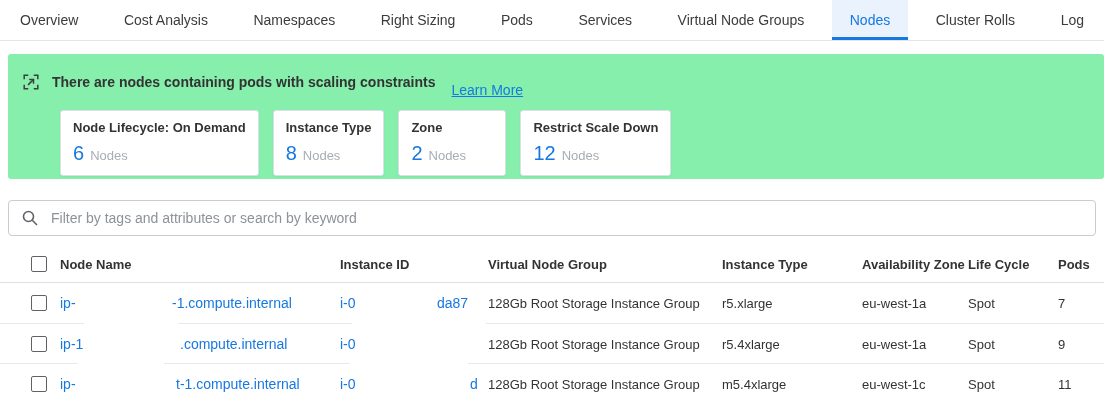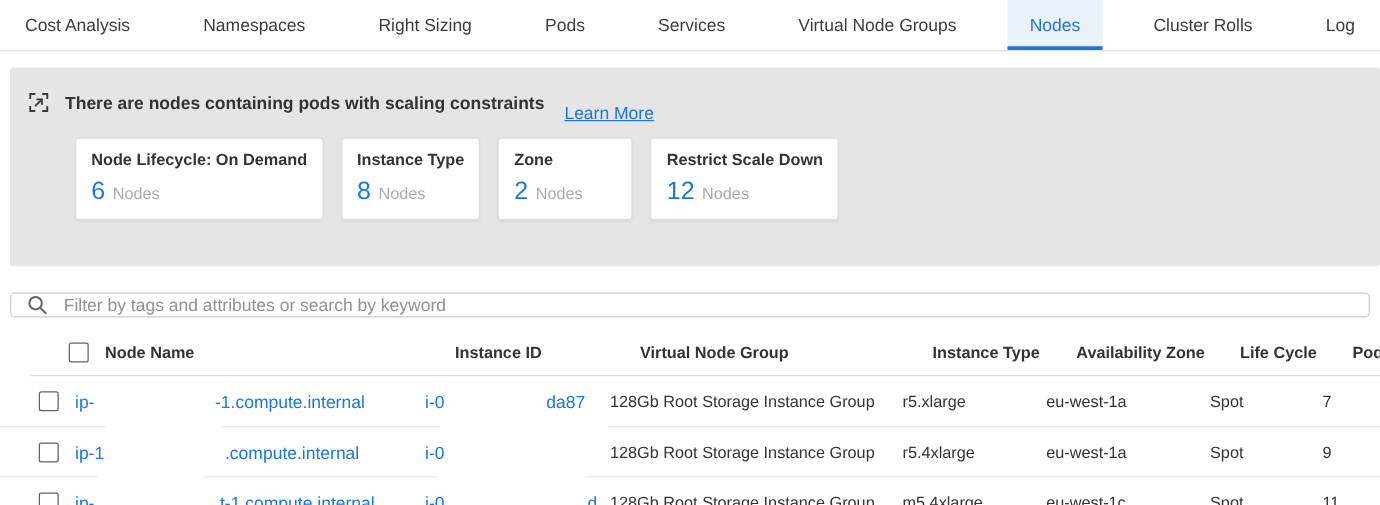--- a/index.html
+++ b/index.html
@@ -18,78 +18,79 @@
     display:flex; align-items:center; padding:3px 18px 0;
     font-size:14px; color:#3c3c3c; white-space:nowrap; cursor:pointer;
     border-bottom:3px solid transparent;
   }
   .tab.active {
     background:#e9f2fd; color:#1778e2; border-bottom-color:#1778e2;
   }
 
   
   .banner {
-    margin:13px 0 0 8px; height:159px; background:#e5e5e5;
+    margin:13px 0 0 8px; height:125px; background:#86efac;
     border-radius:3px; padding:12px 0 0 14px;
   }
   .banner-msg { display:flex; align-items:center; gap:12px; }
   .banner-msg-text { font-size:14px; font-weight:700; color:#333; }
   .learn-more { font-size:14px; color:#1778e2; text-decoration:underline; margin-left:4px; cursor:pointer;margin-top:16px; }
   .cards { display:flex; gap:14px; margin:12px 0 0 38px; }
   .card {
     background:#fff; border:1px solid #dbe0e8; border-radius:3px;
     padding:9px 12px 10px; min-width:108px; box-shadow:0 1px 2px rgba(0,0,0,.05);
     cursor:pointer;
   }
   .card-title { font-size:13px; font-weight:700; color:#333; white-space:nowrap; }
   .card-stat { margin-top:7px; white-space:nowrap; }
   .card-count { font-size:20px; color:#1778e2; }
   .card-unit { font-size:13px; color:#a7adb5; margin-left:6px; }
 
   
   .searchbox {
-    margin:21px 8px 0; height:20px; border:1px solid #c9ccd1; border-radius:4px;
+    margin:21px 8px 0; height:36px; border:1px solid #c9ccd1; border-radius:4px;
     display:flex; align-items:center; padding:0 12px; gap:10px; background:#fff;
   }
   .searchbox input {
     border:none; outline:none; flex:1; font-size:14px; color:#333;
     font-family:"Liberation Sans", sans-serif; background:transparent;
   }
   .searchbox input::placeholder { color:#8d9299; }
 
   
   .table { margin-top:10px; position:relative; }
-  .thead { position:relative; height:37px; border-bottom:1px solid #dcdfe3;margin-left:24px; }
+  .thead { position:relative; height:37px; border-bottom:1px solid #dcdfe3; }
   .hcell, .cell {
     position:absolute; top:50%; transform:translateY(-50%);
     font-size:13px; white-space:nowrap;
   }
   .hcell { font-weight:700; color:#333; }
   .c-node  { left:60px; }
   .c-iid   { left:340px; }
   .c-vng   { left:488px; }
   .c-itype { left:722px; }
-  .c-az    { left:837px; }
+  .c-az    { left:862px; }
   .c-lc    { left:968px; }
   .c-pods  { left:1058px; }
   .trow { position:relative; height:40px; }
   .trow + .trow { border-top:1px solid #e7e9ec; }
   .cell { color:#333; }
   .link { color:#1778e2; font-size:14px; cursor:pointer; }
   .cb {
     position:absolute; left:31px; top:50%; transform:translateY(-50%);
     width:16px; height:16px; border:1.5px solid #5f6368; border-radius:2px;
     background:#fff; cursor:pointer;
   }
   .redact { position:absolute; background:#fff; top:-12px; height:36px; }
 </style>
 </head>
 <body>
 
 <nav class="tabbar">
+  <div class="tab">Overview</div>
   <div class="tab">Cost Analysis</div>
   <div class="tab">Namespaces</div>
   <div class="tab">Right Sizing</div>
   <div class="tab">Pods</div>
   <div class="tab">Services</div>
   <div class="tab">Virtual Node Groups</div>
   <div class="tab active">Nodes</div>
   <div class="tab">Cluster Rolls</div>
   <div class="tab">Log</div>
 </nav>

